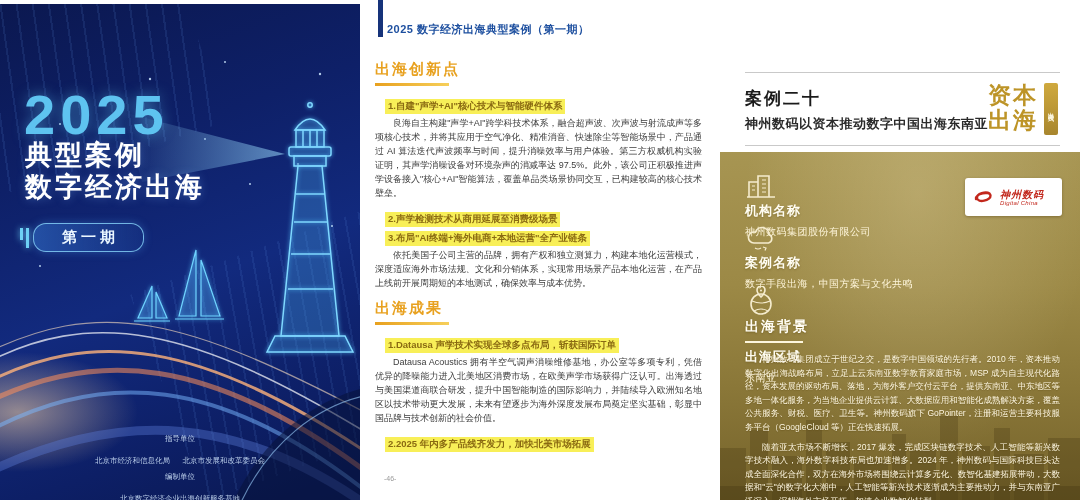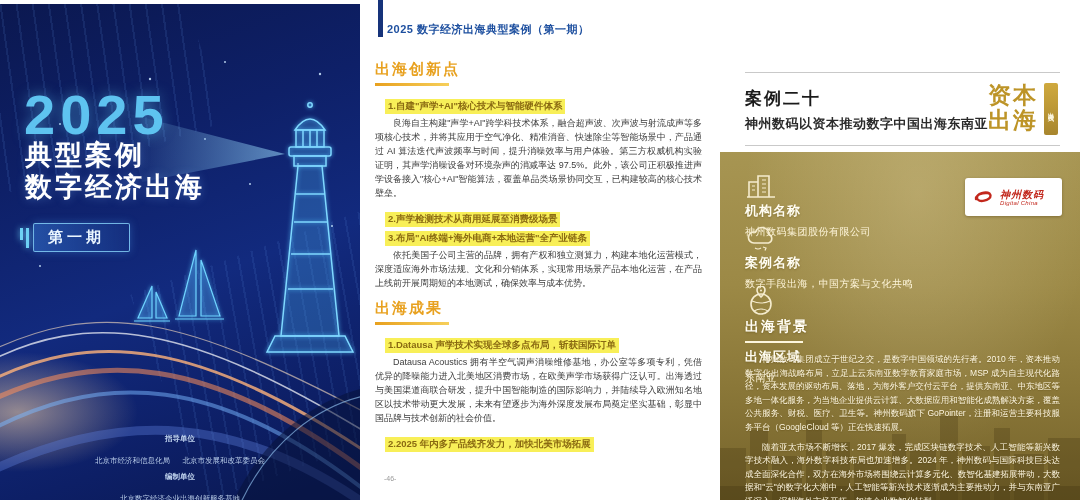--- a/index.html
+++ b/index.html
@@ -12,26 +12,26 @@
   .cover svg.art{position:absolute;left:0;top:0;}
   .cover-year{position:absolute;left:24px;top:78px;font-size:56px;font-weight:bold;
     letter-spacing:5px;color:#5ec3f0;text-shadow:0 0 14px rgba(94,195,240,.55);}
   .cover-title{position:absolute;left:25px;top:136px;color:#fff;font-size:27px;font-weight:bold;
     letter-spacing:3px;line-height:1.18;text-shadow:0 0 10px rgba(120,180,255,.4);}
   .issue-wrap{position:absolute;left:20px;top:219px;display:flex;align-items:center;}
   .issue-bars{display:flex;gap:3px;margin-right:4px;}
   .issue-bars i{display:block;width:3px;background:#6fd2f5;box-shadow:0 0 6px rgba(111,210,245,.9);}
   .issue-bars i:nth-child(1){height:12px;}
   .issue-bars i:nth-child(2){height:20px;}
-  .issue-box{border:1px solid rgba(130,205,245,.85);border-radius:2px;
+  .issue-box{border:1px solid rgba(130,205,245,.85);border-radius:13px;
     background:linear-gradient(90deg,rgba(50,110,200,.6),rgba(50,110,200,.12));
-    color:#eaf6ff;font-size:15px;font-weight:bold;letter-spacing:4px;padding:4px 24px 4px 14px;
+    color:#eaf6ff;font-size:15px;font-weight:bold;letter-spacing:4px;padding:4px 24px 4px 28px;
     box-shadow:0 0 8px rgba(80,160,240,.35);}
   .cover-footer{position:absolute;left:0;right:0;top:424px;text-align:center;color:#c9ddf5;}
-  .cover-footer .f-label{font-size:7.5px;font-weight:bold;opacity:.95;margin-top:6px;}
+  .cover-footer .f-label{font-size:7.5px;font-weight:normal;opacity:.95;margin-top:6px;}
   .cover-footer .f-orgs{font-size:7.5px;margin-top:12px;opacity:.9;white-space:pre;}
   .cover-footer .f-date{font-size:8px;margin-top:14px;opacity:.9;letter-spacing:1px;}
   .streaks-tl,.streaks-br{position:absolute;pointer-events:none;opacity:.5;}
   .streaks-tl{left:-40px;top:-40px;width:240px;height:200px;transform:rotate(-18deg);
     background:repeating-linear-gradient(100deg,rgba(110,170,255,.22) 0 2px,transparent 2px 16px);}
   .streaks-br{right:-60px;bottom:40px;width:260px;height:220px;transform:rotate(-20deg);
     background:repeating-linear-gradient(100deg,rgba(110,170,255,.20) 0 2px,transparent 2px 14px);}
 
   
   .mid{position:absolute;left:360px;top:0;width:406px;height:500px;background:#ffffff;}

